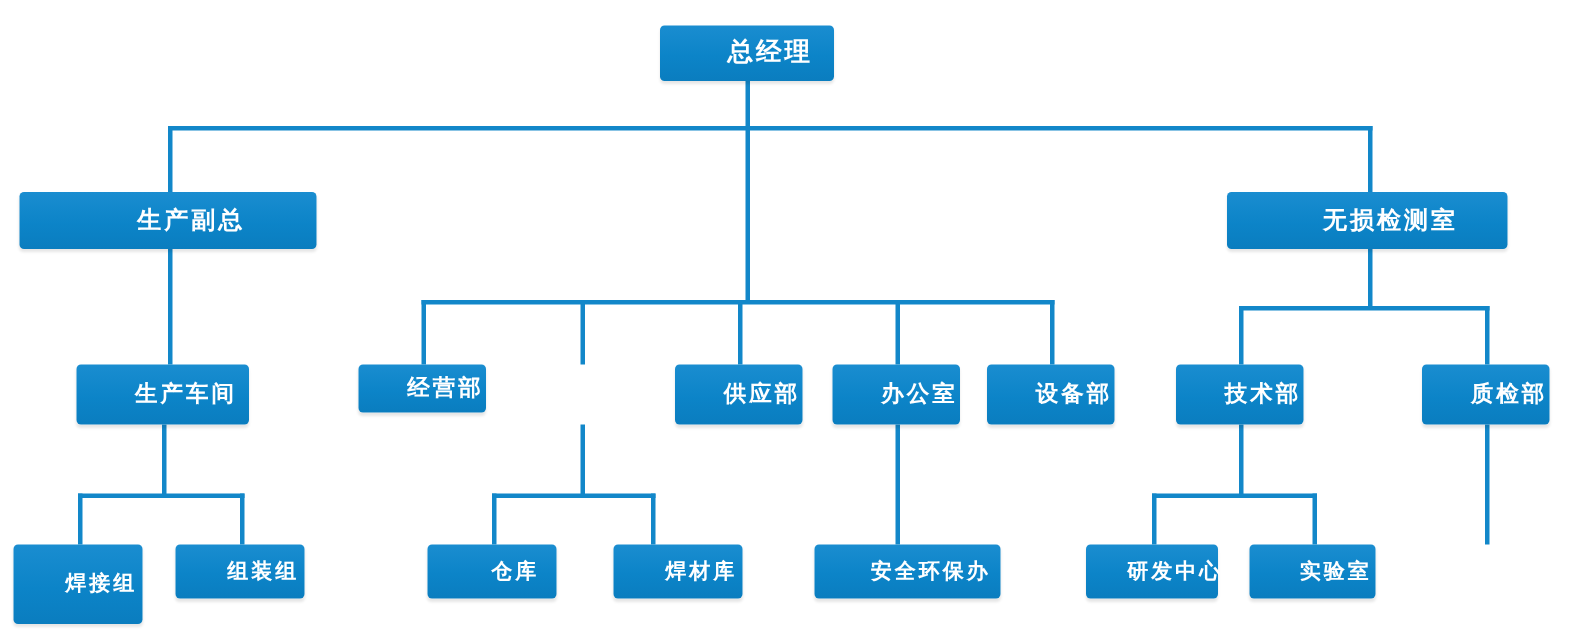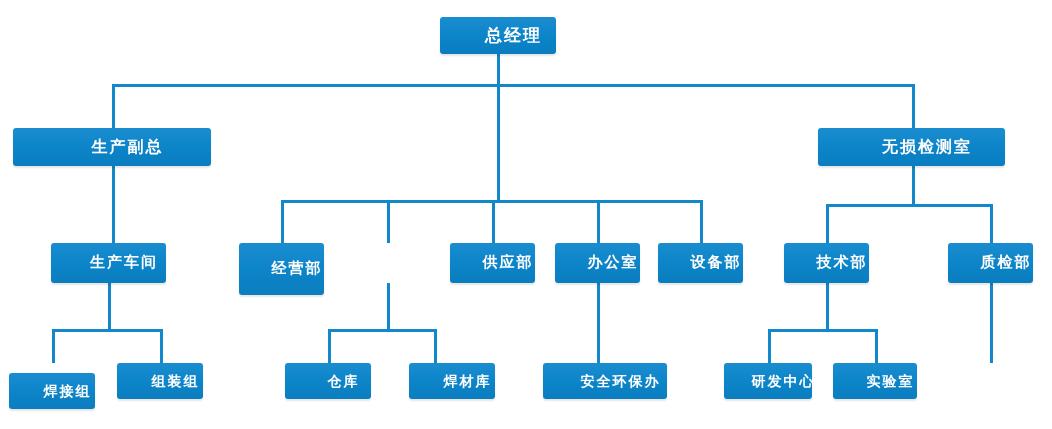--- a/index.html
+++ b/index.html
@@ -108,40 +108,40 @@
   <div class="node lvl2" style="left:13px; top:128px; width:198px; height:38px;">
     <span class="label">生产副总</span>
   </div>
   <div class="node lvl2" style="left:818px; top:128px; width:187px; height:38px;">
     <span class="label">无损检测室</span>
   </div>
 
   <div class="node lvl3" style="left:51px; top:243px; width:115px; height:40px;">
     <span class="label">生产车间</span>
   </div>
-  <div class="node lvl3" style="left:239px; top:243px; width:85px; height:52px;">
+  <div class="node lvl3" style="left:239px; top:243px; width:85px; height:32px;">
     <span class="label">经营部</span>
   </div>
   <div class="node lvl3" style="left:450px; top:243px; width:85px; height:40px;">
     <span class="label">供应部</span>
   </div>
   <div class="node lvl3" style="left:555px; top:243px; width:85px; height:40px;">
     <span class="label">办公室</span>
   </div>
   <div class="node lvl3" style="left:658px; top:243px; width:85px; height:40px;">
     <span class="label">设备部</span>
   </div>
   <div class="node lvl3" style="left:784px; top:243px; width:85px; height:40px;">
     <span class="label">技术部</span>
   </div>
   <div class="node lvl3" style="left:948px; top:243px; width:85px; height:40px;">
     <span class="label">质检部</span>
   </div>
 
-  <div class="node lvl4" style="left:9px; top:363px; width:86px; height:36px;margin-top:10px;">
+  <div class="node lvl4" style="left:9px; top:363px; width:86px; height:53px;">
     <span class="label">焊接组</span>
   </div>
   <div class="node lvl4" style="left:117px; top:363px; width:86px; height:36px;">
     <span class="label">组装组</span>
   </div>
   <div class="node lvl4" style="left:285px; top:363px; width:86px; height:36px;">
     <span class="label">仓库</span>
   </div>
   <div class="node lvl4" style="left:409px; top:363px; width:86px; height:36px;">
     <span class="label">焊材库</span>

